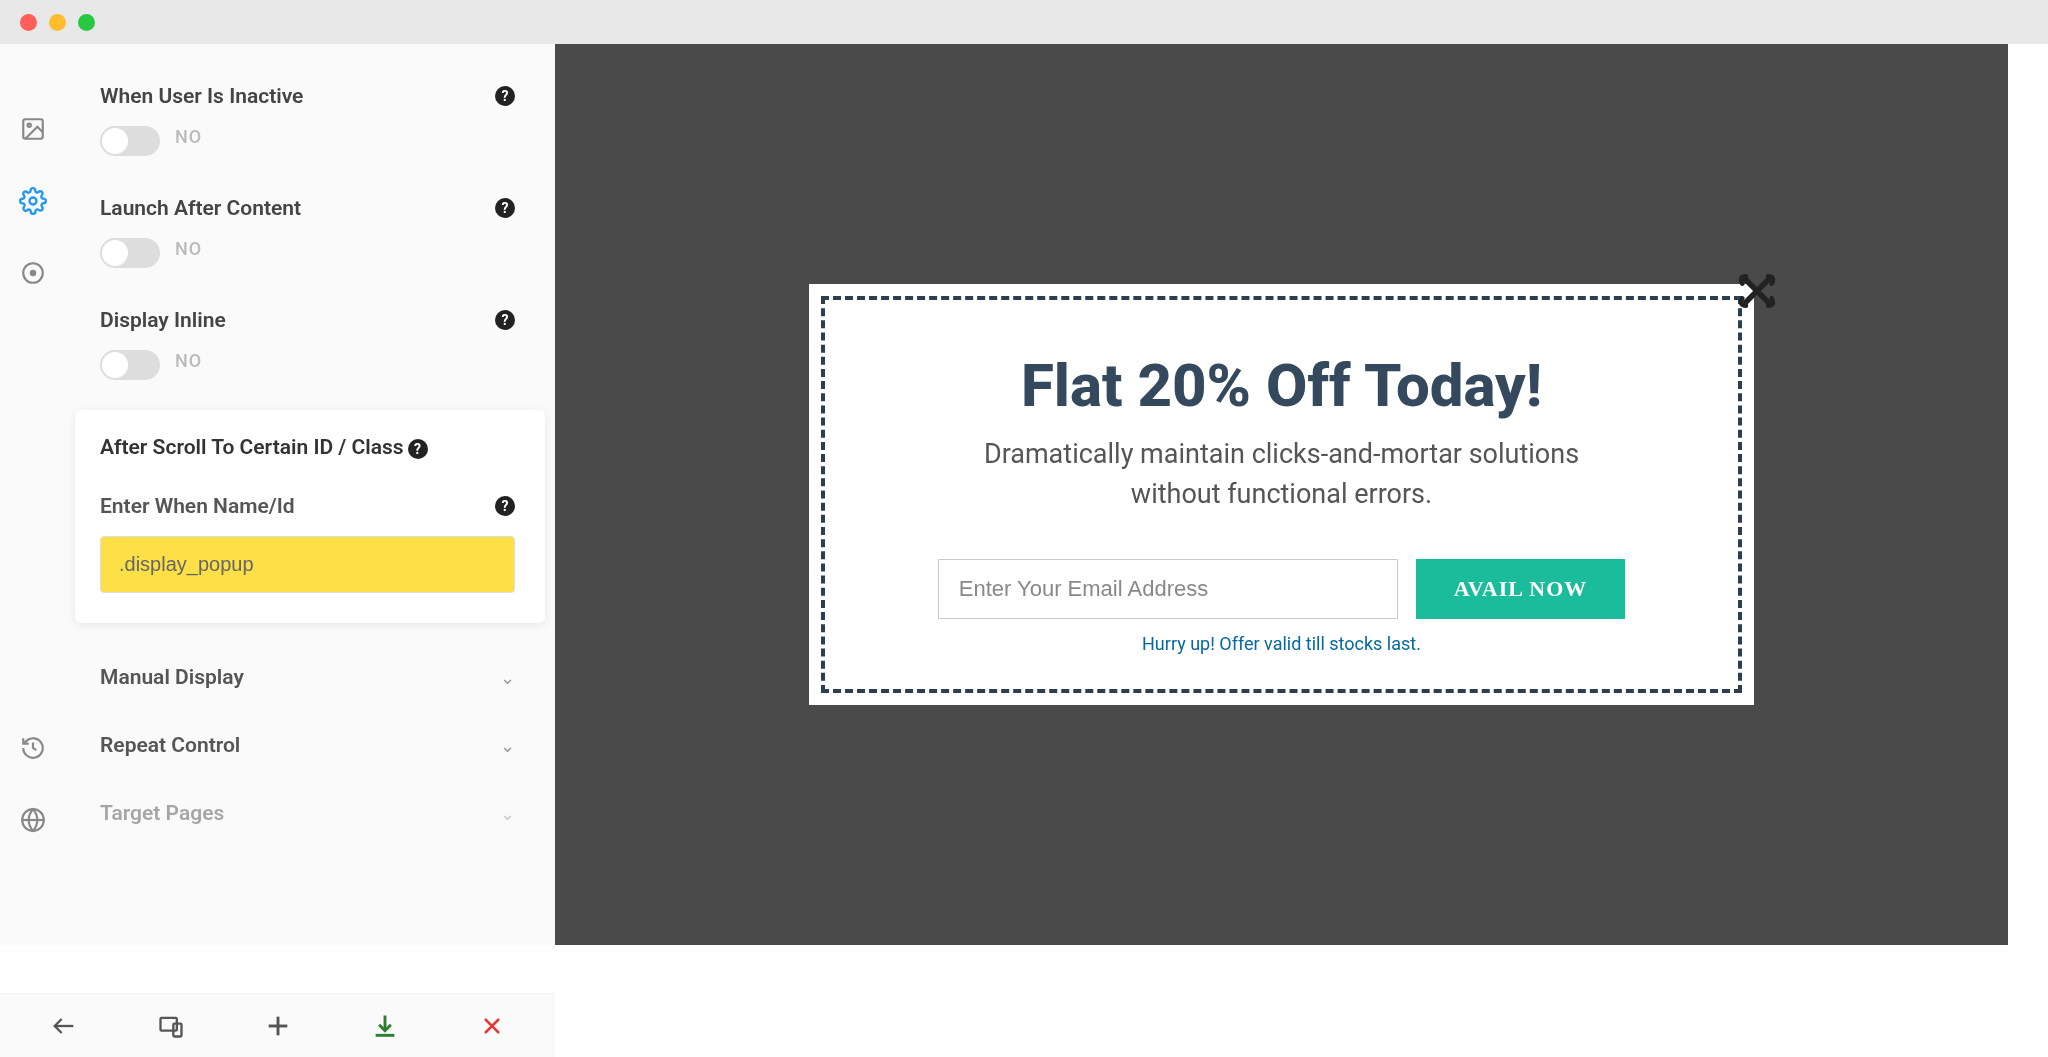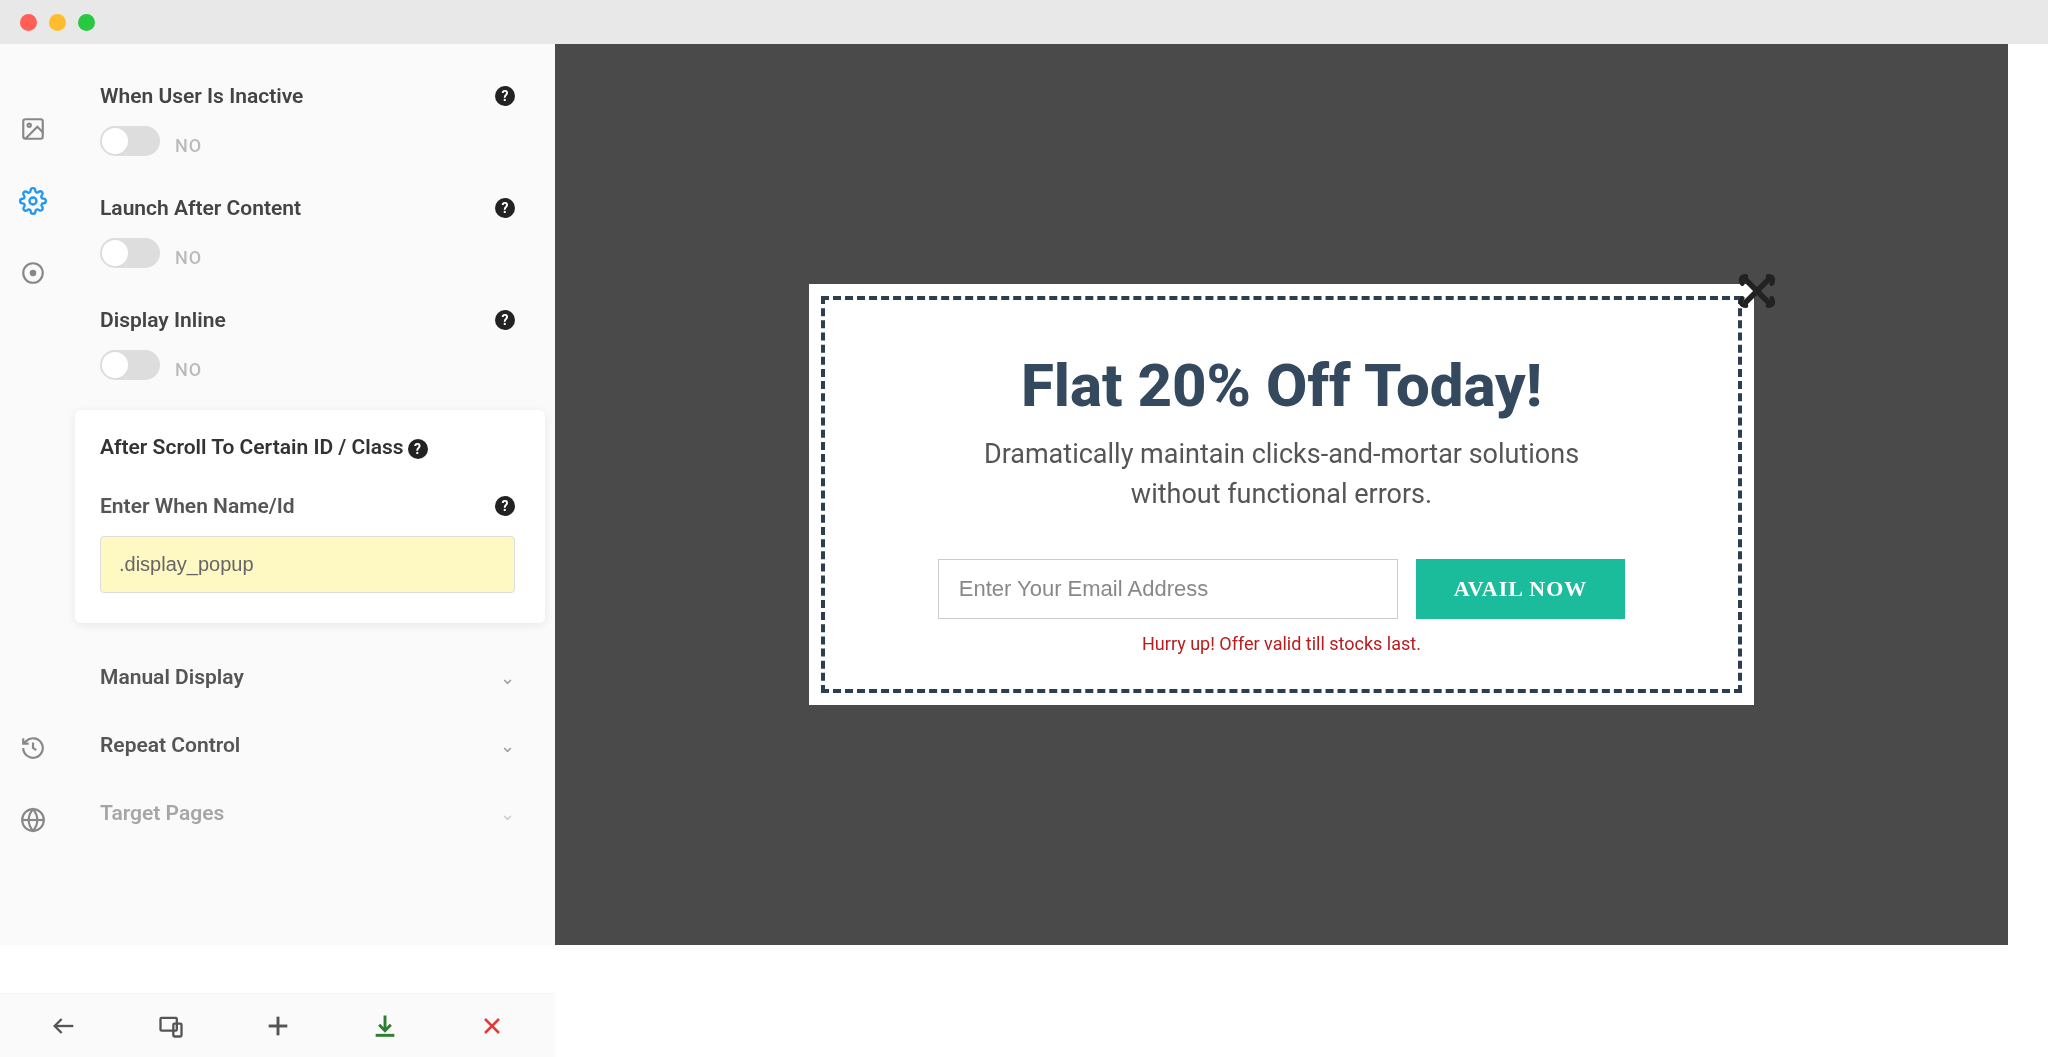--- a/index.html
+++ b/index.html
@@ -22,35 +22,35 @@
   .iconrail .rail-item { width: 30px; height: 30px; display: flex; align-items: center; justify-content: center; cursor: pointer; color: #888; }
   .iconrail .rail-item.active { color: #2196f3; }
   .iconrail .bottom-group { margin-top: auto; margin-bottom: 110px; display: flex; flex-direction: column; align-items: center; gap: 42px; }
 
   
   .sidepanel { width: 490px; background: #fafafa; position: relative; padding-top: 20px; overflow-y: hidden; }
   .option { padding: 20px 40px 20px 35px; position: relative; }
   .option .label-row { display: flex; justify-content: space-between; align-items: center; }
   .option-label { color: #444; font-size: 21px; font-weight: 600; }
   .help-icon { width: 20px; height: 20px; border-radius: 50%; background: #222; color: #fff; display: inline-flex; align-items: center; justify-content: center; font-size: 14px; font-weight: bold; cursor: pointer; }
-  .toggle-row { display: flex; align-items: flex-end; gap: 15px; margin-top: 18px; }
+  .toggle-row { display: flex; align-items: flex-start; gap: 15px; margin-top: 18px; }
   .toggle { width: 60px; height: 30px; border-radius: 15px; position: relative; cursor: pointer; }
   .toggle.off { background: #ddd; }
   .toggle.on { background: #2196f3; }
   .toggle .knob { width: 26px; height: 26px; border-radius: 50%; background: #fff; position: absolute; top: 2px; }
   .toggle.off .knob { left: 2px; }
   .toggle.on .knob { right: 2px; }
   .toggle-label { font-size: 18px; font-weight: 500; letter-spacing: 1px; }
   .toggle-label.off { color: #bbb; }
   .toggle-label.on { color: #2196f3; }
 
   .active-card { background: #fff; border-radius: 6px; box-shadow: 0 2px 10px rgba(0,0,0,0.08); margin: 10px 10px 20px 10px; padding: 25px 30px 30px 25px; }
   .active-card .option-label { color: #333; }
   .field-label { color: #555; font-size: 21px; font-weight: 600; margin-top: 35px; display: flex; justify-content: space-between; align-items: center; }
-  .field-input { width: 100%; margin-top: 18px; padding: 16px 18px; border: 1px solid #ddd; border-radius: 4px; font-size: 20px; color: #666; background: #fef9c3; }
+  .field-input { width: 100%; margin-top: 18px; padding: 16px 18px; border: 1px solid #ddd; border-radius: 4px; font-size: 20px; color: #666; background: #fde047; }
 
   .collapse-item { display: flex; justify-content: space-between; align-items: center; padding: 22px 40px 22px 35px; cursor: pointer; }
   .collapse-item .clabel { color: #555; font-size: 21px; font-weight: 600; }
   .chevron { color: #999; font-size: 18px; }
   .fade-item { opacity: 0.5; }
 
   
   .bottombar { position: absolute; bottom: 0; left: 0; width: 555px; height: 64px; background: #fafafa; display: flex; align-items: center; justify-content: space-around; padding: 0 10px; border-top: 1px solid rgba(0,0,0,0.02); }
   .bottombar .btn { width: 40px; height: 40px; display: flex; align-items: center; justify-content: center; cursor: pointer; color: #555; }
   .bottombar .btn.green { color: #2e7d32; }
@@ -61,21 +61,21 @@
   .popup { width: 945px; background: #fff; position: relative; padding: 12px; }
   .popup .close-x { position: absolute; top: -15px; right: -25px; cursor: pointer; }
   .close-x svg { width: 44px; height: 44px; }
   .coupon-border { border: 4px dashed #2c3e50; padding: 50px 40px 35px 40px; text-align: center; }
   .popup-title { font-size: 60px; font-weight: 800; color: #34495e; }
   .popup-subtitle { font-size: 27px; color: #555; margin-top: 14px; line-height: 1.45; max-width: 680px; margin-left: auto; margin-right: auto; }
   .popup-form { display: flex; gap: 18px; justify-content: center; margin-top: 45px; }
   .popup-input { width: 460px; padding: 16px 20px; border: 1px solid #ccc; font-size: 22px; color: #333; }
   .popup-input::placeholder { color: #888; }
   .popup-btn { background: #1abc9c; color: #fff; border: none; padding: 0 38px; font-size: 22px; font-weight: 600; letter-spacing: 1px; cursor: pointer; font-family: Georgia, serif; }
-  .popup-footnote { font-size: 18px; color: #b91c1c; margin-top: 14px; }
+  .popup-footnote { font-size: 18px; color: #0369a1; margin-top: 14px; }
 
   
   .right-gap { width: 40px; background: #fff; }
 </style>
 </head>
 <body>
 
 <div class="app">
 
   <div class="titlebar">

